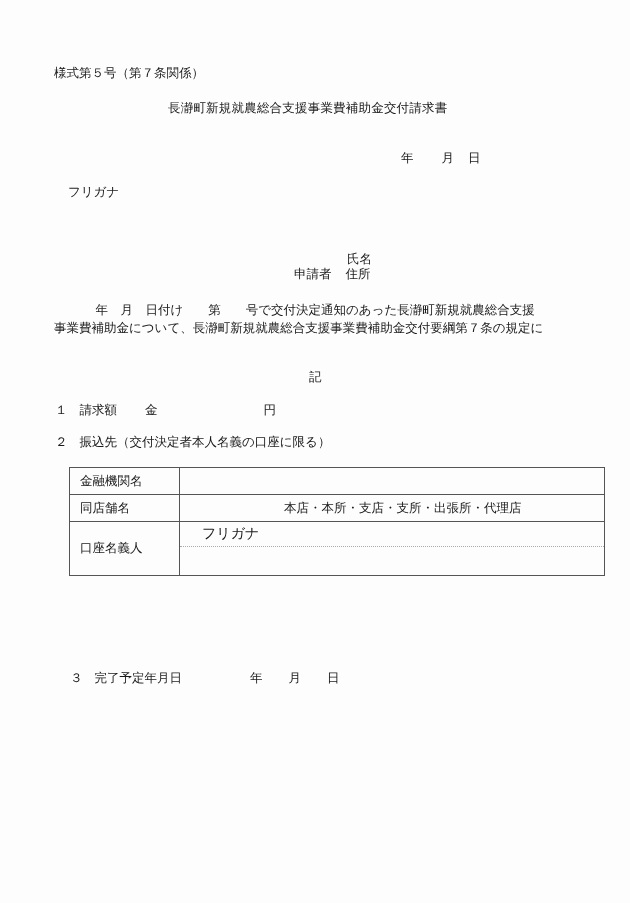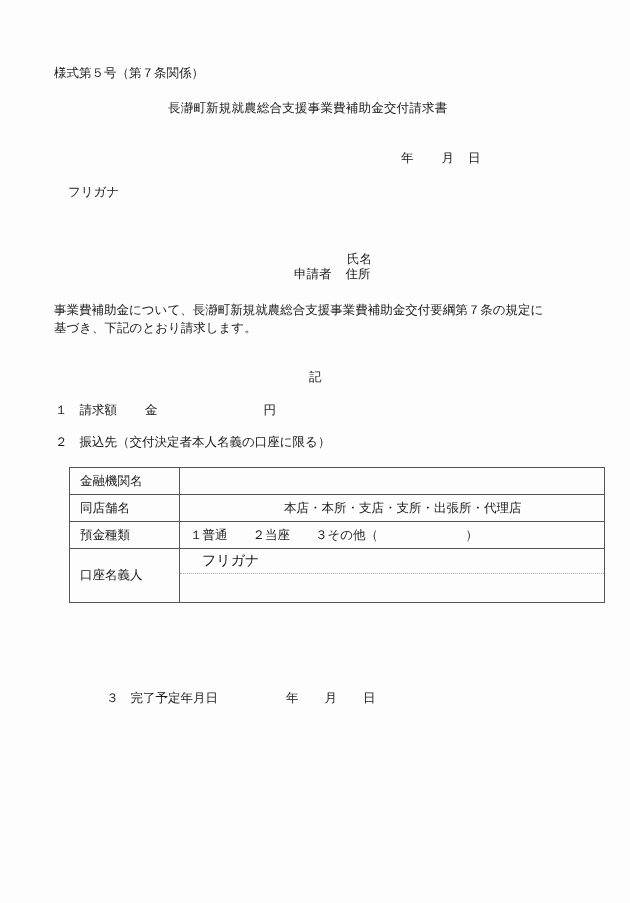--- a/index.html
+++ b/index.html
@@ -61,43 +61,43 @@
     .holder-value { padding: 0 !important; }
     .furigana-row {
       height: 24px;
       border-bottom: 1px dotted #aaa;
       padding-left: 22px;
       line-height: 22px;
       font-size: 14px;
     }
     .holder-blank { height: 28px; }
 
-    .item3 { left: 70px; top: 692px; margin-left: 36px; }
+    .item3 { left: 70px; top: 672px; }
   </style>
 </head>
 <body>
 
 <div class="abs form-no">様式第５号（第７条関係）</div>
 
 <div class="abs doc-title">長瀞町新規就農総合支援事業費補助金交付請求書</div>
 
 <div class="abs date-line">
   <span>年</span><span style="width:28px"></span><span>月</span><span style="width:14px"></span><span>日</span>
 </div>
 
 <div class="abs addressee">フリガナ</div>
 
 <div class="abs applicant">
   <span>申請者</span><span style="display:inline-block;width:14px"></span><span>住所</span>
 </div>
 <div class="abs applicant-name">氏名</div>
 
 <div class="body-text">
+  <span class="line">　　　 年　月　日付け　　第　　号で交付決定通知のあった長瀞町新規就農総合支援</span>
   <span class="line">事業費補助金について、長瀞町新規就農総合支援事業費補助金交付要綱第７条の規定に</span>
-  <span class="line">基づき、下記のとおり請求します。</span>
 </div>
 
 <div class="abs ki">記</div>
 
 <div class="abs item1">
   <span>１</span><span style="display:inline-block;width:12px"></span><span>請求額</span><span style="display:inline-block;width:28px"></span><span>金</span><span style="display:inline-block;width:106px"></span><span>円</span>
 </div>
 
 <div class="abs item2">
   <span>２</span><span style="display:inline-block;width:12px"></span><span>振込先（交付決定者本人名義の口座に限る）</span>
@@ -108,26 +108,20 @@
       <tr>
     <td class="label">金融機関名</td>
     <td></td>
   </tr>
   <tr>
     <td class="label">同店舗名</td>
     <td style="padding-left:104px">
       <span>本店・本所・支店・支所・出張所・代理店</span>
     </td>
   </tr>
-  <tr>
-    <td class="label">預金種類</td>
-    <td>
-      <span>１普通　　２当座　　３その他（　　　　　　　）</span>
-    </td>
-  </tr>
   <tr class="holder">
     <td class="label">口座名義人</td>
     <td class="holder-value">
       <div class="furigana-row">
         <span>フリガナ</span>
       </div>
       <div class="holder-blank"></div>
     </td>
   </tr>
 </tbody>

